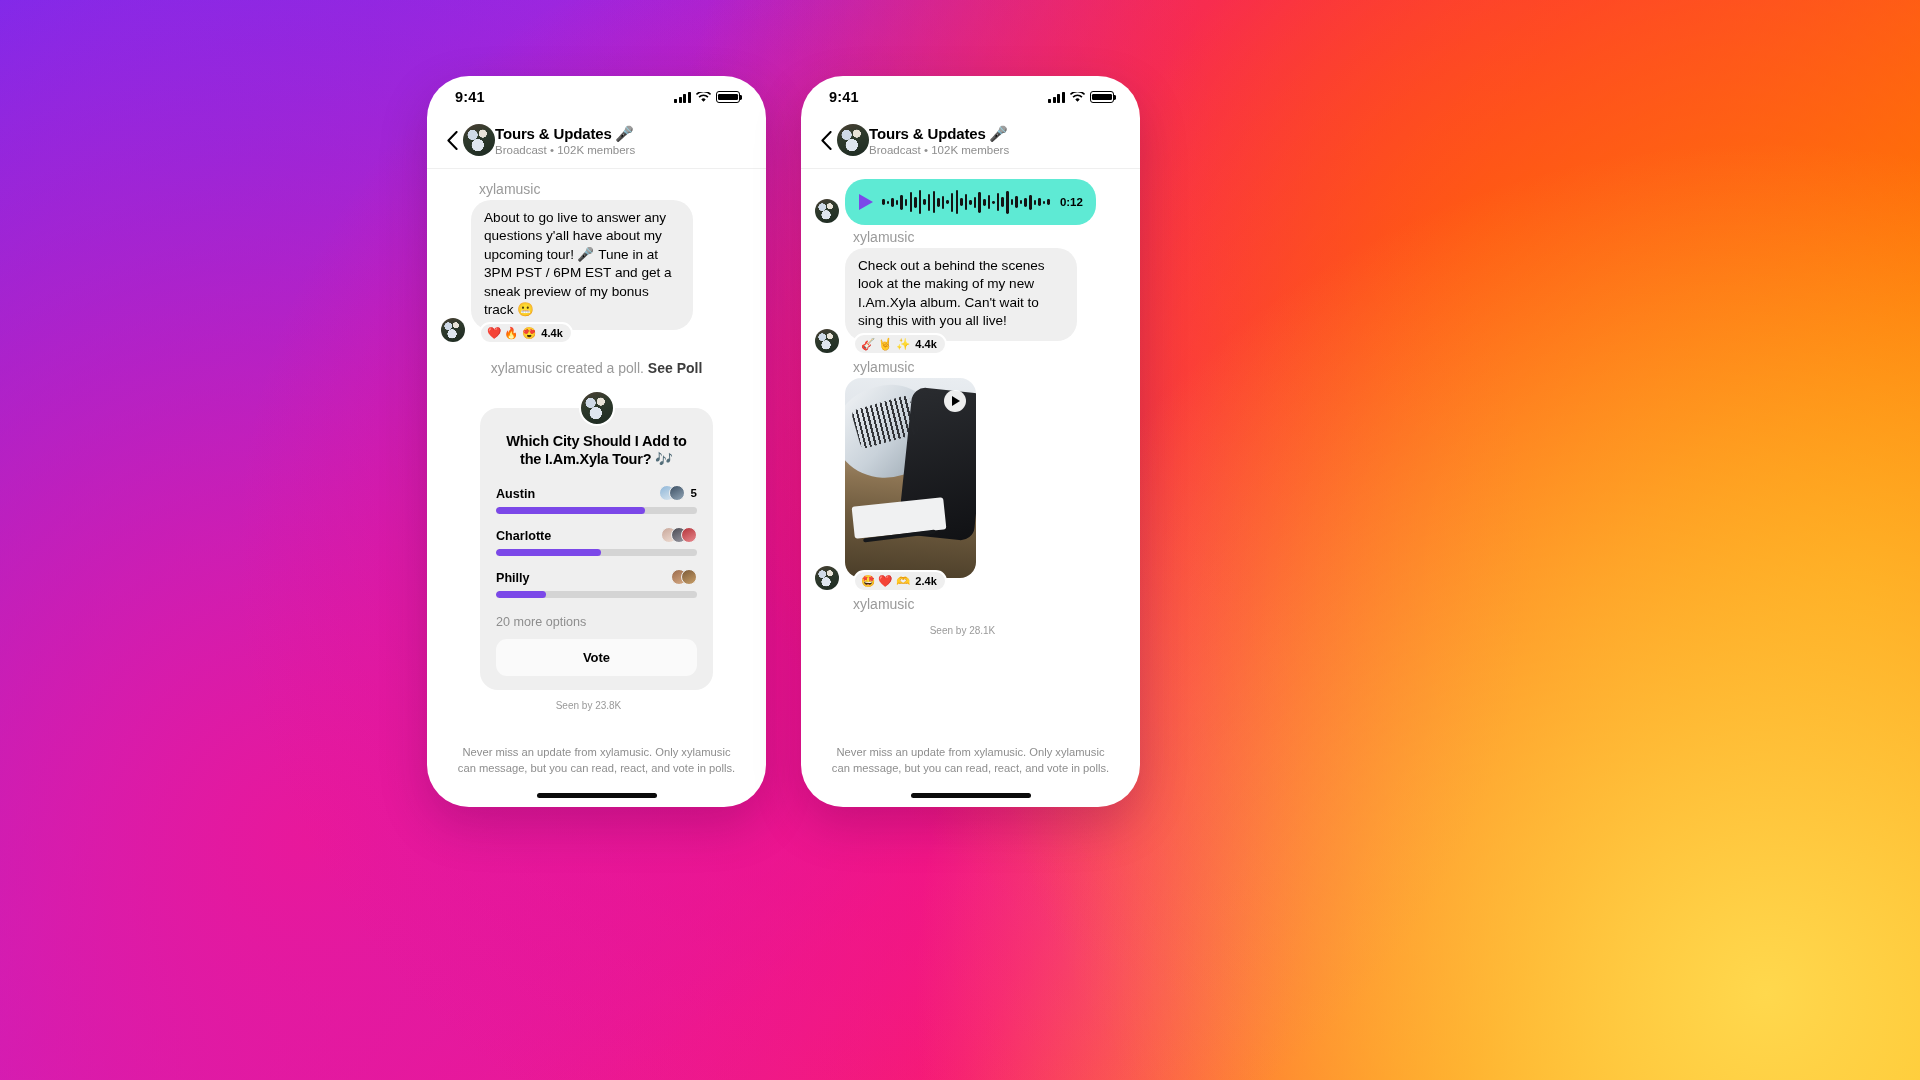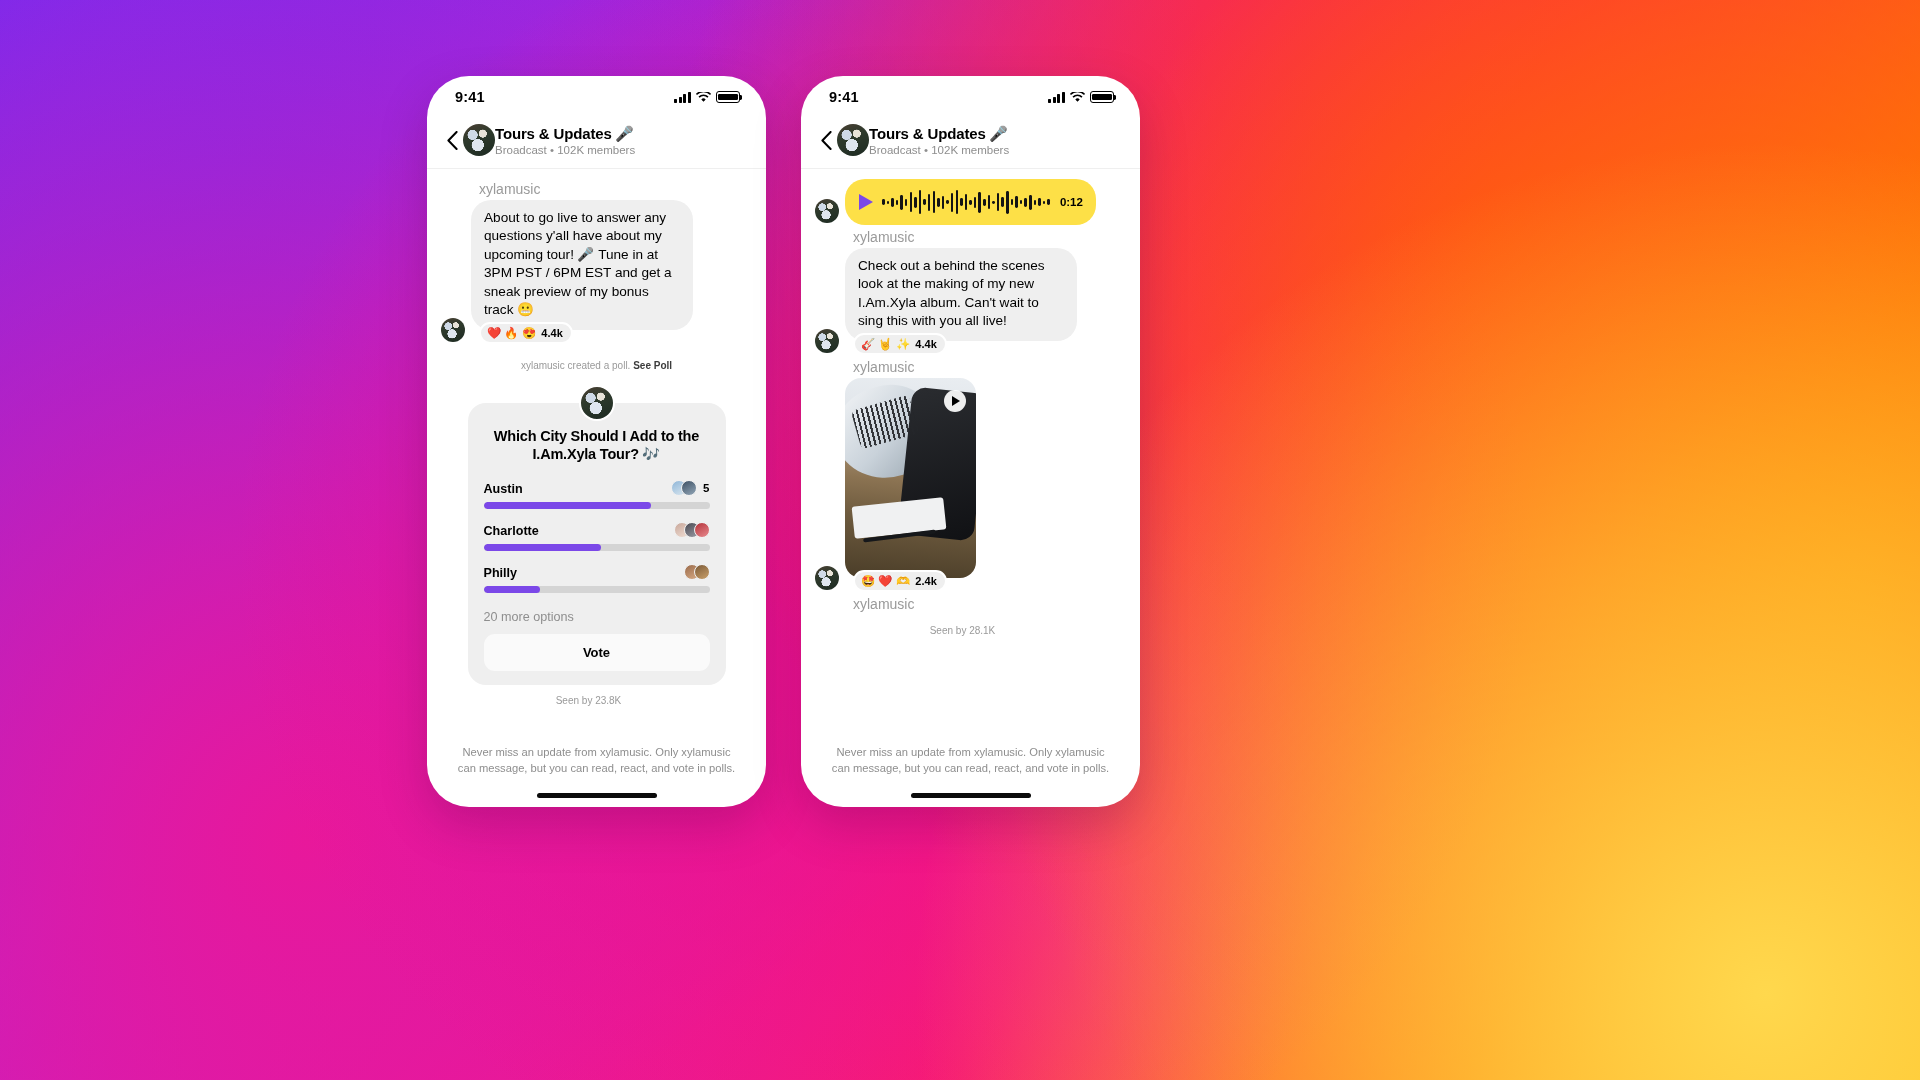--- a/index.html
+++ b/index.html
@@ -107,30 +107,30 @@
     background:#EFEFEF; border:2px solid #fff; border-radius:20px;
     padding:2px 8px 2px 6px; margin-top:-8px; margin-left:8px;
     display:flex; align-items:center; gap:2px;
     font-size:11px; font-weight:700; color:#000;
     position:relative; z-index:2;
   }
   .reaction .em { font-size:11.5px; }
   .reaction .cnt { margin-left:3px; }
 
   .system-note {
-    text-align:center; font-size:10px; color:#9A9A9A;
+    text-align:center; font-size:14px; color:#9A9A9A;
     margin:16px 0 10px 0;
   }
   .system-note b { color:#3C3C3C; font-weight:700; cursor:pointer; }
 
   
   .poll-shell { display:flex; flex-direction:column; align-items:center; margin-top:4px; }
   .poll-av { margin-bottom:-18px; z-index:3; position:relative; }
   .poll-card {
-    width:258px; background:#EFEFEF; border-radius:18px;
+    width:233px; background:#EFEFEF; border-radius:18px;
     padding:24px 16px 14px 16px;
   }
   .poll-q {
     font-size:14.5px; font-weight:700; line-height:1.28;
     text-align:center; color:#000; margin-bottom:14px; letter-spacing:-.2px;
   }
   .poll-opt { margin-bottom:11px; }
   .poll-opt-top {
     display:flex; align-items:flex-end; justify-content:space-between;
     margin-bottom:6px; min-height:18px;
@@ -172,21 +172,21 @@
     padding:0 30px; text-align:center;
     font-size:11.2px; line-height:1.42; color:#8E8E8E;
   }
   .home-ind {
     position:absolute; bottom:9px; left:50%; transform:translateX(-50%);
     width:120px; height:4.6px; background:#0b0b0b; border-radius:3px;
   }
 
   
   .voice {
-    background:#fde047; border-radius:20px;
+    background:#5eead4; border-radius:20px;
     display:flex; align-items:center; gap:9px;
     padding:11px 13px 11px 14px;
     max-width:252px;
   }
   .play-tri {
     width:0; height:0; flex:none;
     border-left:14px solid #7B48E8;
     border-top:8.5px solid transparent;
     border-bottom:8.5px solid transparent;
     cursor:pointer;

